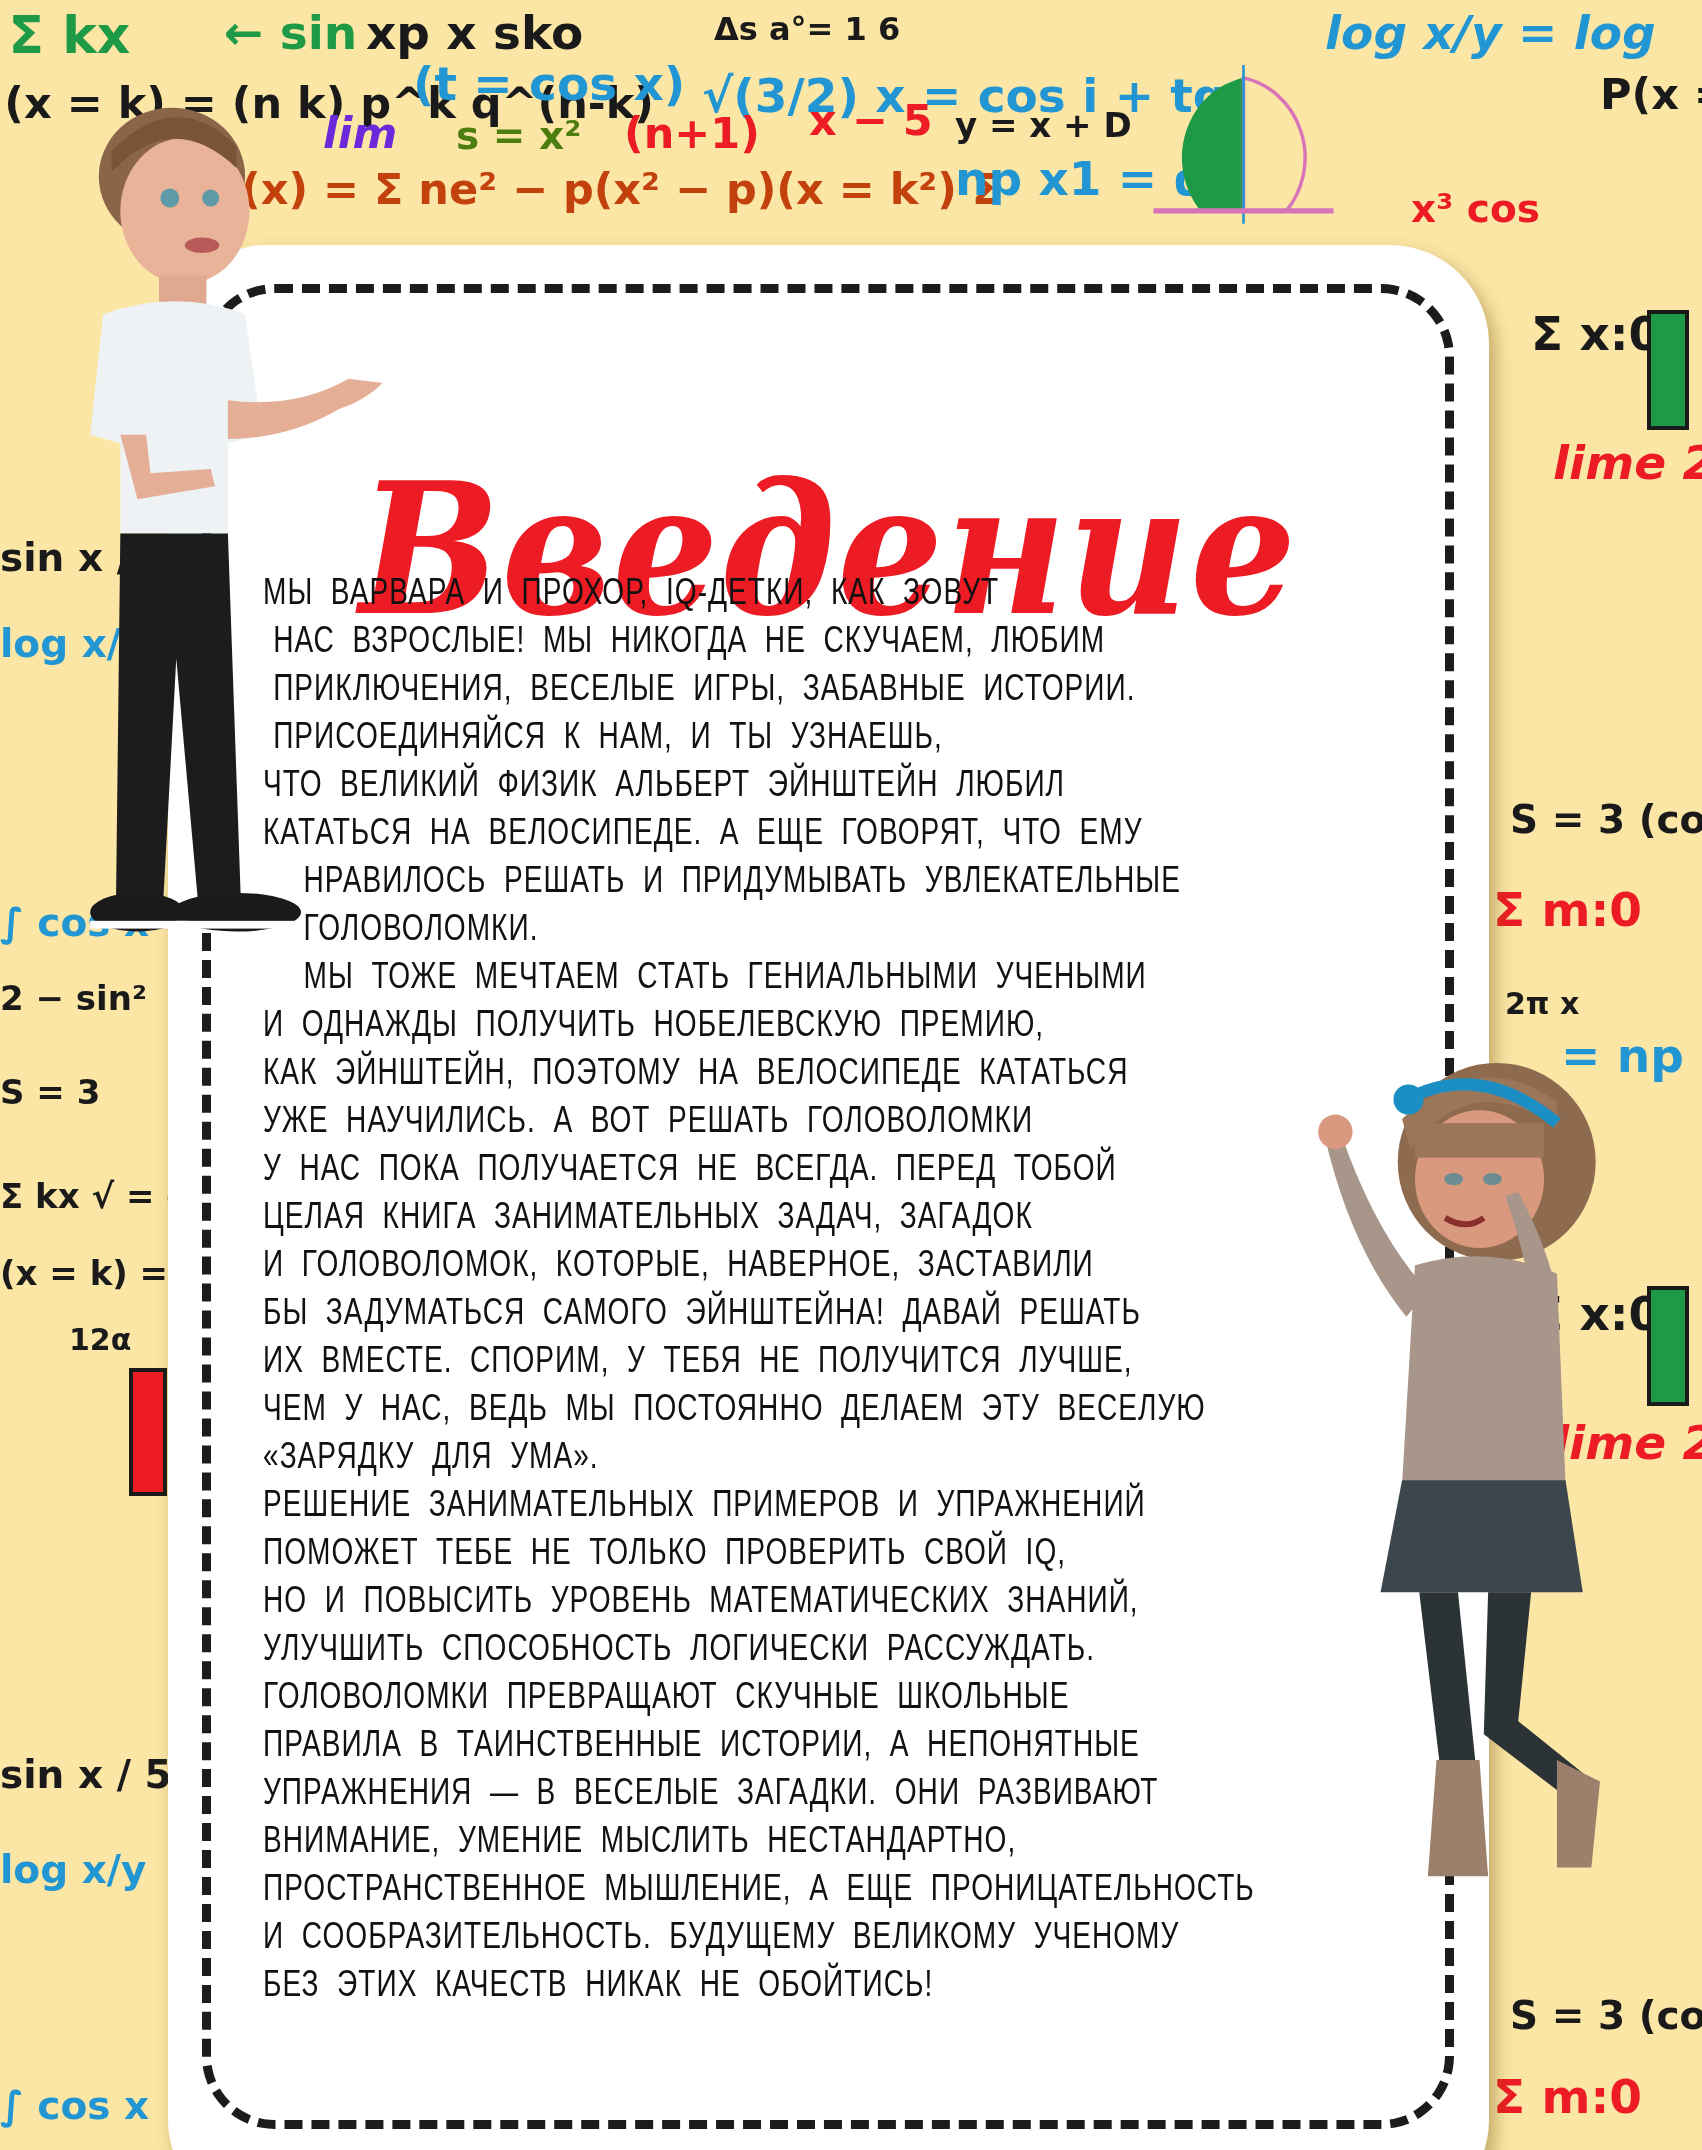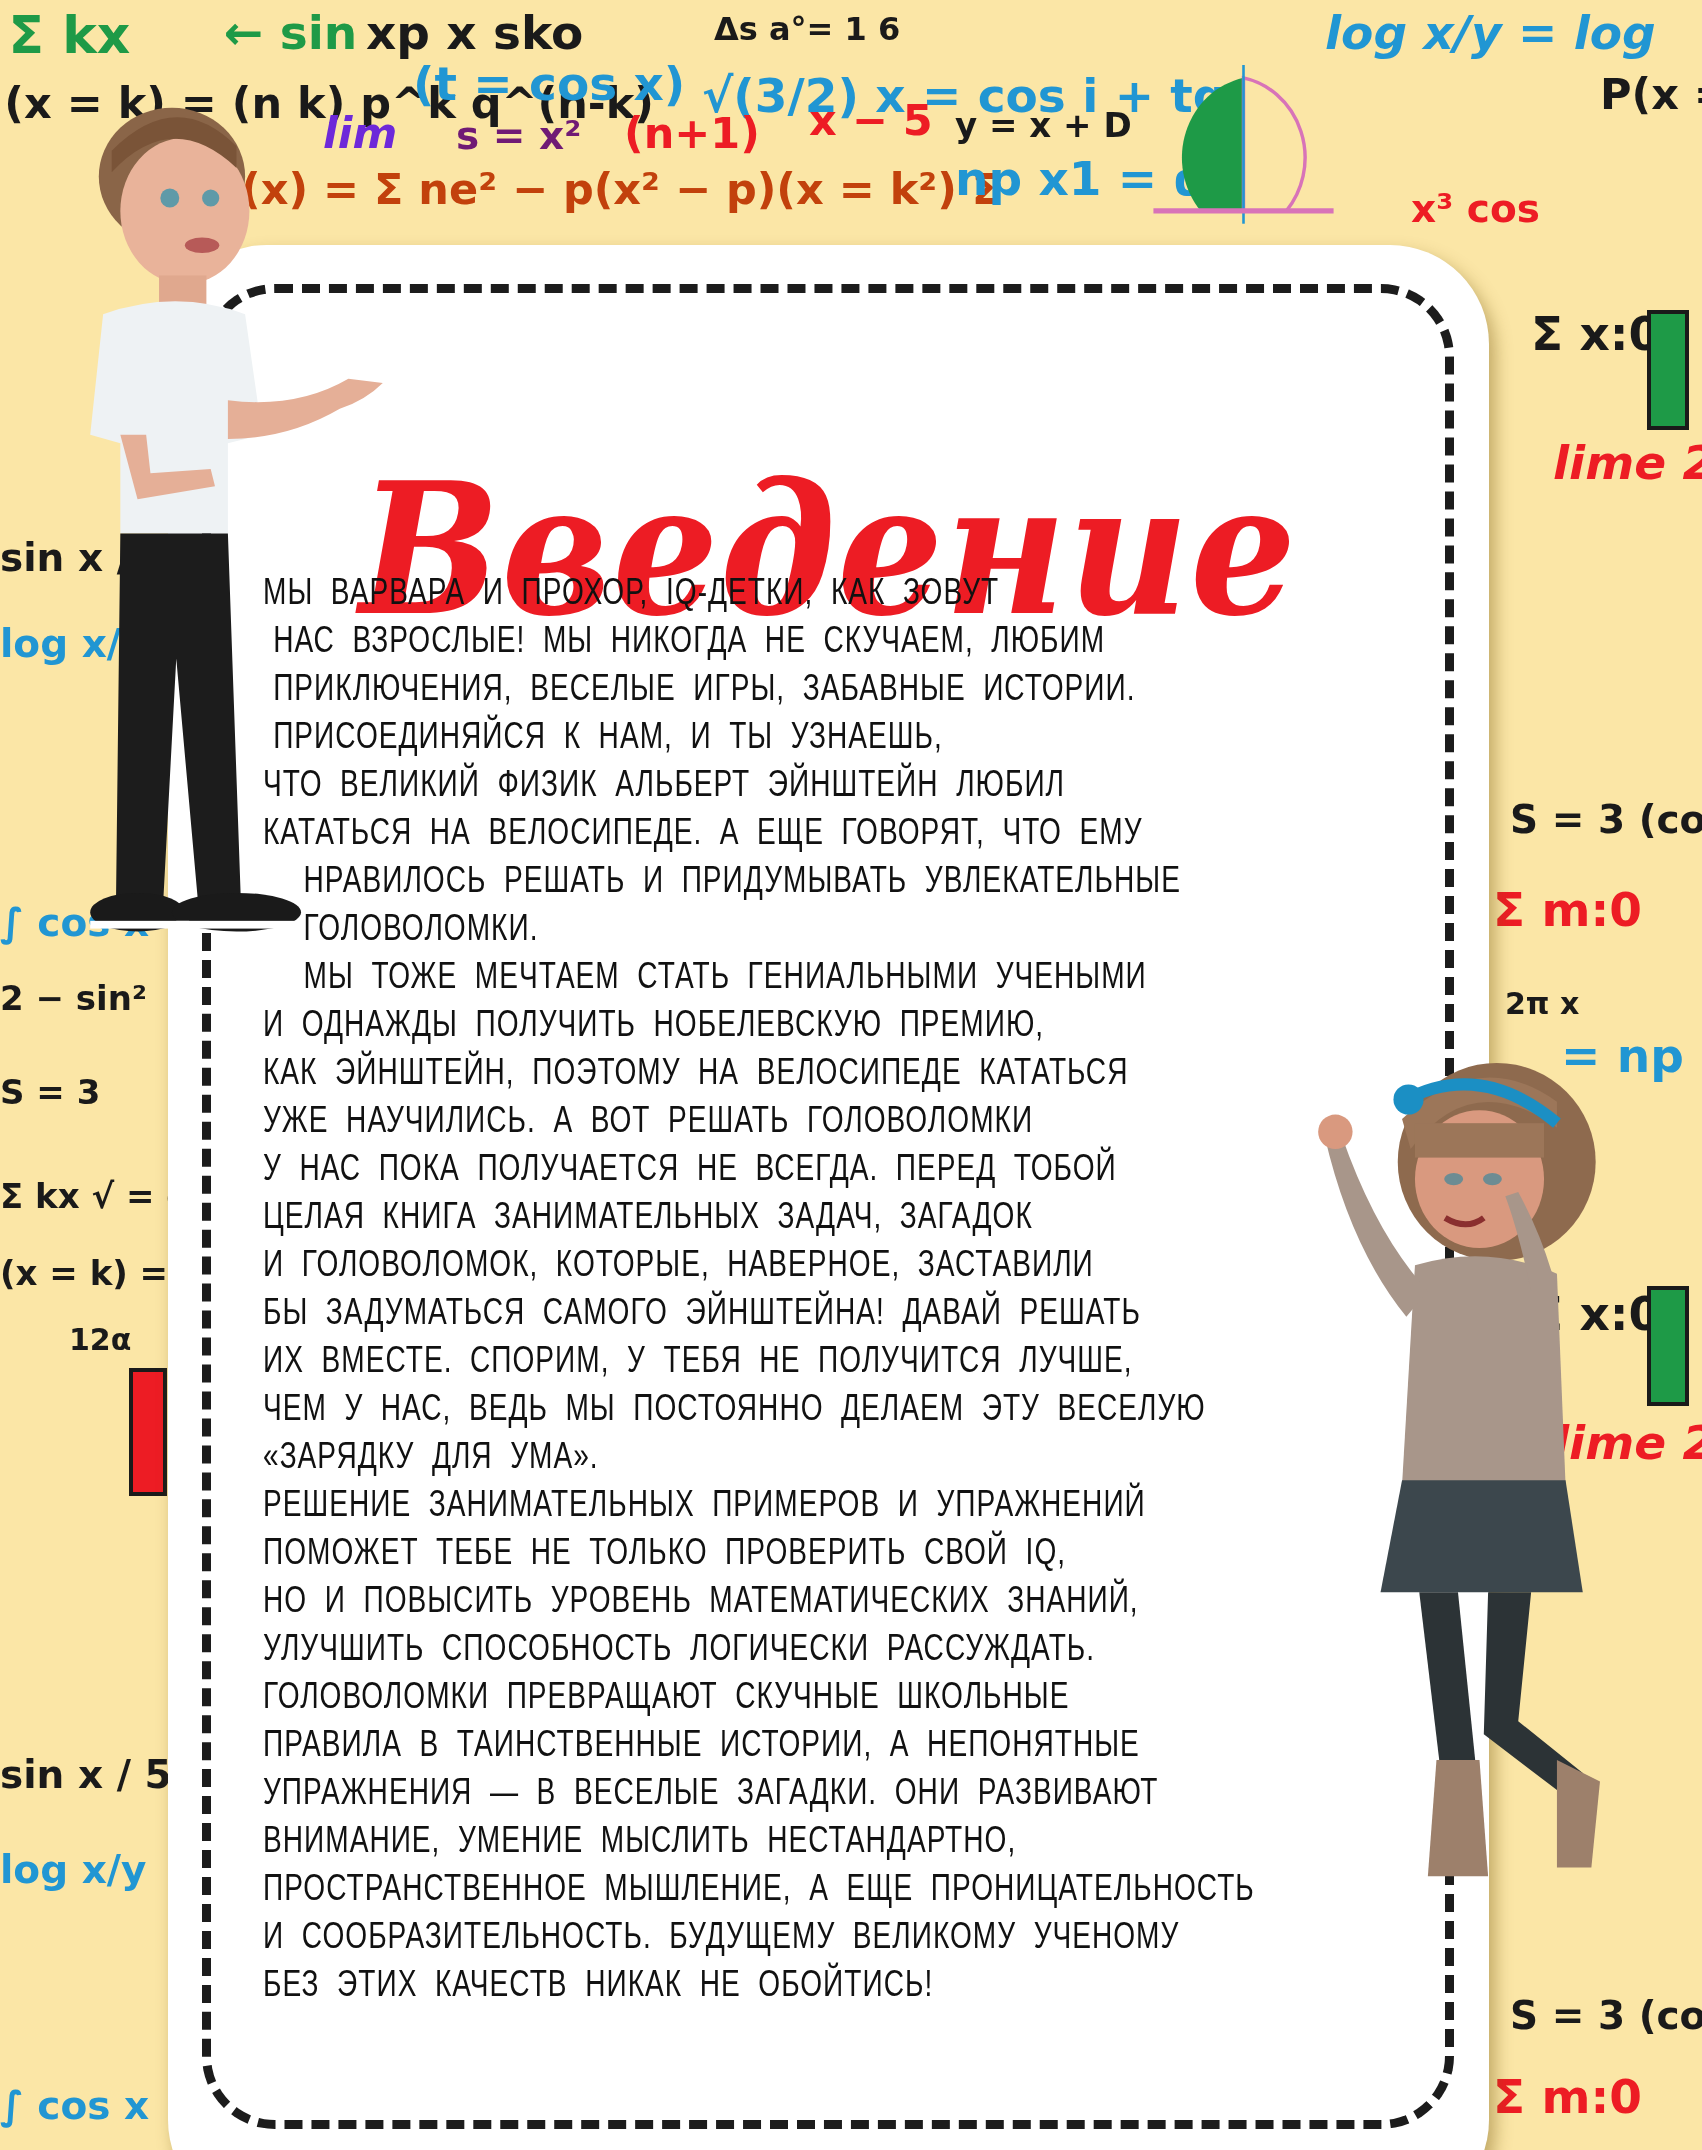--- a/index.html
+++ b/index.html
@@ -48,21 +48,21 @@
 <div class="bg-layer">
 
   <div class="formula" style="left:8.6px;top:8.6px;font-size:52px;color:#1E9A47;">Σ kx</div>
   <div class="formula" style="left:224px;top:8.6px;font-size:47px;color:#1E9A47;">← sin</div>
   <div class="formula" style="left:366px;top:8.6px;font-size:47px;color:#1a1a1a;">xp x sko</div>
   <div class="formula" style="left:714px;top:13px;font-size:32px;color:#1a1a1a;">Δs a°= 1 6</div>
   <div class="formula" style="left:4.3px;top:82px;font-size:43px;color:#1a1a1a;">(x = k) = (n k) p^k q^(n-k)</div>
   <div class="formula" style="left:413px;top:60px;font-size:47px;color:#2196D3;">(t = cos x)</div>
   <div class="formula" style="left:654px;top:72px;font-size:47px;color:#2196D3;margin-left:48px;">√(3/2) x = cos i + tg</div>
   <div class="formula" style="left:323px;top:112px;font-size:43px;color:#6d28d9;font-style:italic;">lim</div>
-  <div class="formula" style="left:456px;top:116px;font-size:39px;color:#701a75;">s = x²</div>
+  <div class="formula" style="left:456px;top:116px;font-size:39px;color:#4d7c0f;">s = x²</div>
   <div class="formula" style="left:624px;top:112px;font-size:43px;color:#ED1C24;">(n+1)</div>
   <div class="formula" style="left:809px;top:99px;font-size:43px;color:#ED1C24;">x − 5</div>
   <div class="formula" style="left:955px;top:108px;font-size:34px;color:#1a1a1a;">y = x + D</div>
   <div class="formula" style="left:241px;top:168px;font-size:43px;color:#c2410c;">(x) = Σ ne² − p(x² − p)(x = k²) Σ</div>
   <div class="formula" style="left:955px;top:155px;font-size:47px;color:#2196D3;">np x1 = α</div>
   <div class="formula" style="left:1325px;top:8.6px;font-size:47px;color:#2196D3;font-style:italic;">log x/y = log</div>
   <div class="formula" style="left:1600px;top:73px;font-size:43px;color:#1a1a1a;">P(x =</div>
   <div class="formula" style="left:1411px;top:189px;font-size:39px;color:#ED1C24;">x³ cos</div>
 
   <svg style="position:absolute;left:1153px;top:65px;" width="181" height="163" viewBox="0 0 420 380">

